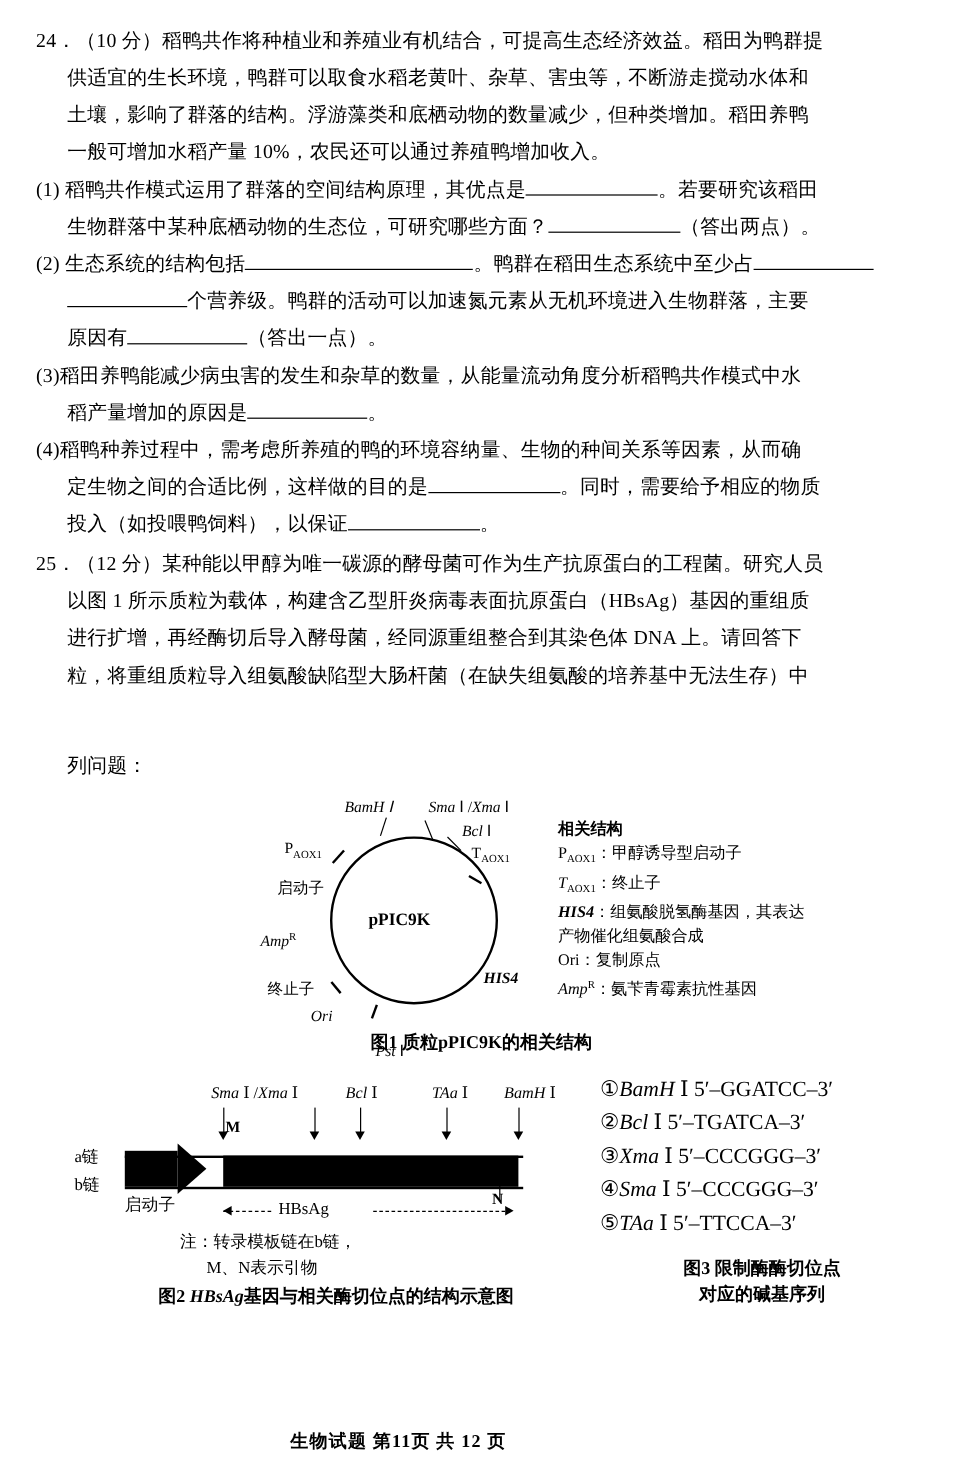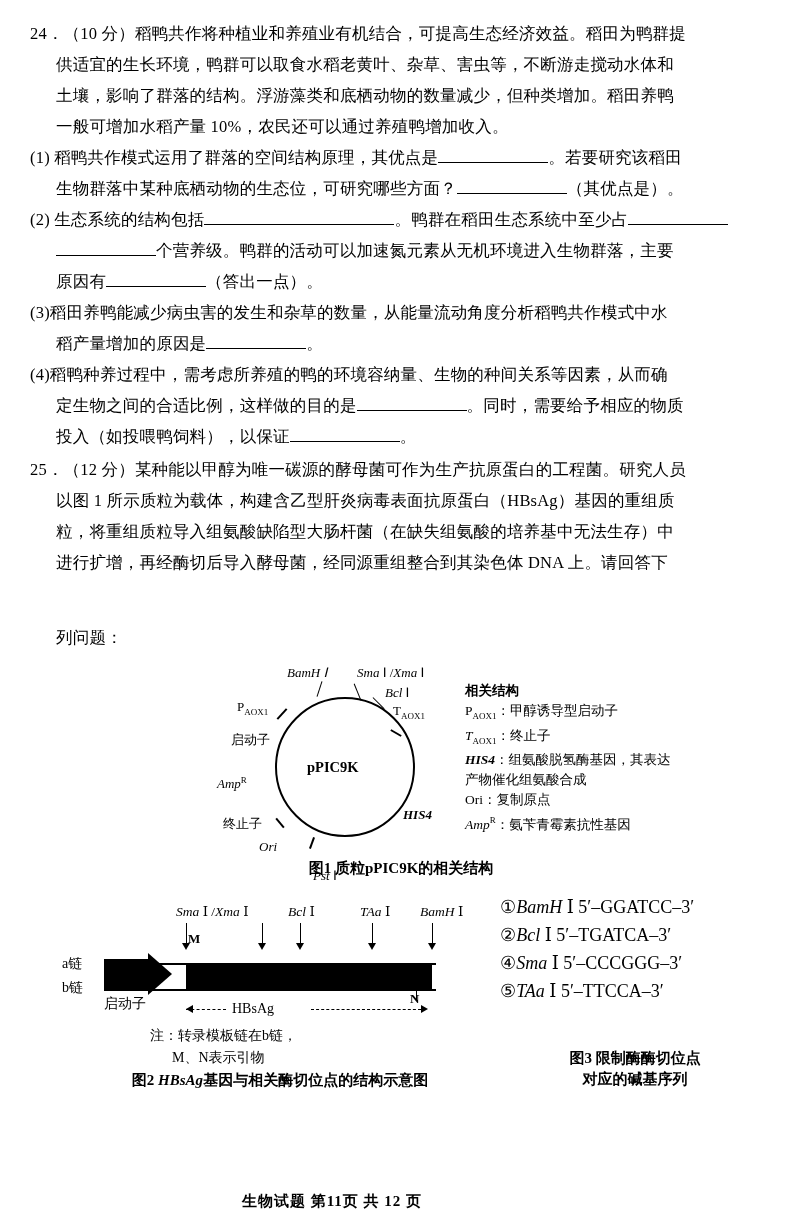--- a/index.html
+++ b/index.html
@@ -201,21 +201,21 @@
       <div class="qline hang">24．（10 分）稻鸭共作将种植业和养殖业有机结合，可提高生态经济效益。稻田为鸭群提</div>
       <div class="qline" style="padding-left:26px;">供适宜的生长环境，鸭群可以取食水稻老黄叶、杂草、害虫等，不断游走搅动水体和</div>
       <div class="qline" style="padding-left:26px;">土壤，影响了群落的结构。浮游藻类和底栖动物的数量减少，但种类增加。稻田养鸭</div>
       <div class="qline" style="padding-left:26px;">一般可增加水稻产量 10%，农民还可以通过养殖鸭增加收入。</div>
 
       <div class="qline">
         <span>(1)</span>
         <span>稻鸭共作模式运用了群落的空间结构原理，其优点是</span><span class="blank b110"></span><span>。若要研究该稻田</span>
       </div>
       <div class="qline" style="padding-left:26px;">
-        <span>生物群落中某种底栖动物的生态位，可研究哪些方面？</span><span class="blank b110"></span><span>（其优点是）。</span>
+        <span>生物群落中某种底栖动物的生态位，可研究哪些方面？</span><span class="blank b110"></span><span>（答出两点）。</span>
       </div>
 
       <div class="qline">
         <span>(2)</span>
         <span>生态系统的结构包括</span><span class="blank b190"></span><span>。鸭群在稻田生态系统中至少占</span><span class="blank b100"></span>
       </div>
       <div class="qline" style="padding-left:26px;">
         <span class="blank b100"></span><span>个营养级。鸭群的活动可以加速氮元素从无机环境进入生物群落，主要</span>
       </div>
       <div class="qline" style="padding-left:26px;">
@@ -236,22 +236,22 @@
         <span>定生物之间的合适比例，这样做的目的是</span><span class="blank b110"></span><span>。同时，需要给予相应的物质</span>
       </div>
       <div class="qline" style="padding-left:26px;">
         <span>投入（如投喂鸭饲料），以保证</span><span class="blank b110"></span><span>。</span>
       </div>
     </div>
 
     <div class="q" style="margin-top:2px;">
       <div class="qline hang">25．（12 分）某种能以甲醇为唯一碳源的酵母菌可作为生产抗原蛋白的工程菌。研究人员</div>
       <div class="qline" style="padding-left:26px;">以图 1 所示质粒为载体，构建含乙型肝炎病毒表面抗原蛋白（HBsAg）基因的重组质</div>
+      <div class="qline" style="padding-left:26px;">进行扩增，再经酶切后导入酵母菌，经同源重组整合到其染色体 DNA 上。请回答下</div>
       <div class="qline" style="padding-left:26px;">粒，将重组质粒导入组氨酸缺陷型大肠杆菌（在缺失组氨酸的培养基中无法生存）中</div>
-      <div class="qline" style="padding-left:26px;">进行扩增，再经酶切后导入酵母菌，经同源重组整合到其染色体 DNA 上。请回答下</div>
       <div class="qline" style="padding-left:26px;margin-top:44px;">列问题：</div>
     </div>
 
     <div class="fig1">
 
       <div class="plasmid-wrap">
         <div class="circle-outer"></div>
         <div class="plasmid-name">pPIC9K</div>
 
         <div class="plabel ital" style="left:42px; top:-12px;">
@@ -368,20 +368,21 @@
         </div>
       </div>
 
       <div class="fig2-cap">
         图2 <span class="ital">HBsAg</span>基因与相关酶切位点的结构示意图
       </div>
 
       <div class="fig3">
         <div class="row">①<span class="ital">BamH</span> Ⅰ 5′–GGATCC–3′</div>
         <div class="row">②<span class="ital">Bcl</span> Ⅰ 5′–TGATCA–3′</div>
+        <div class="row">③<span class="ital">Xma</span> Ⅰ 5′–CCCGGG–3′</div>
         <div class="row">④<span class="ital">Sma</span> Ⅰ 5′–CCCGGG–3′</div>
         <div class="row">⑤<span class="ital">TAa</span> Ⅰ 5′–TTCCA–3′</div>
       </div>
 
       <div class="fig3-cap">
         <div>图3 限制酶酶切位点</div>
         <div>对应的碱基序列</div>
       </div>
     </div>
 

